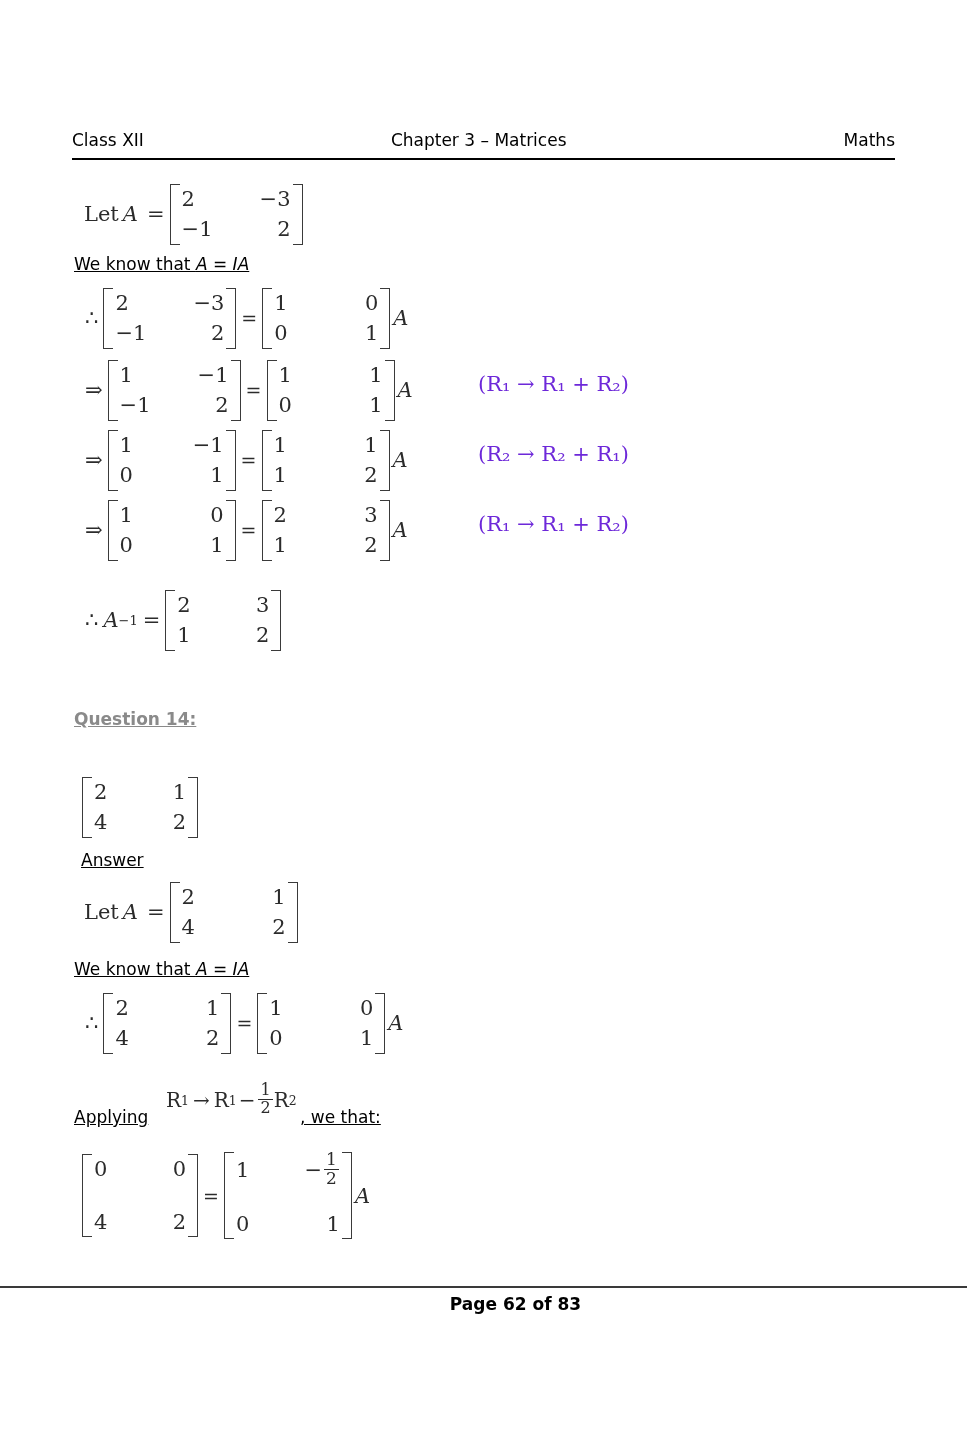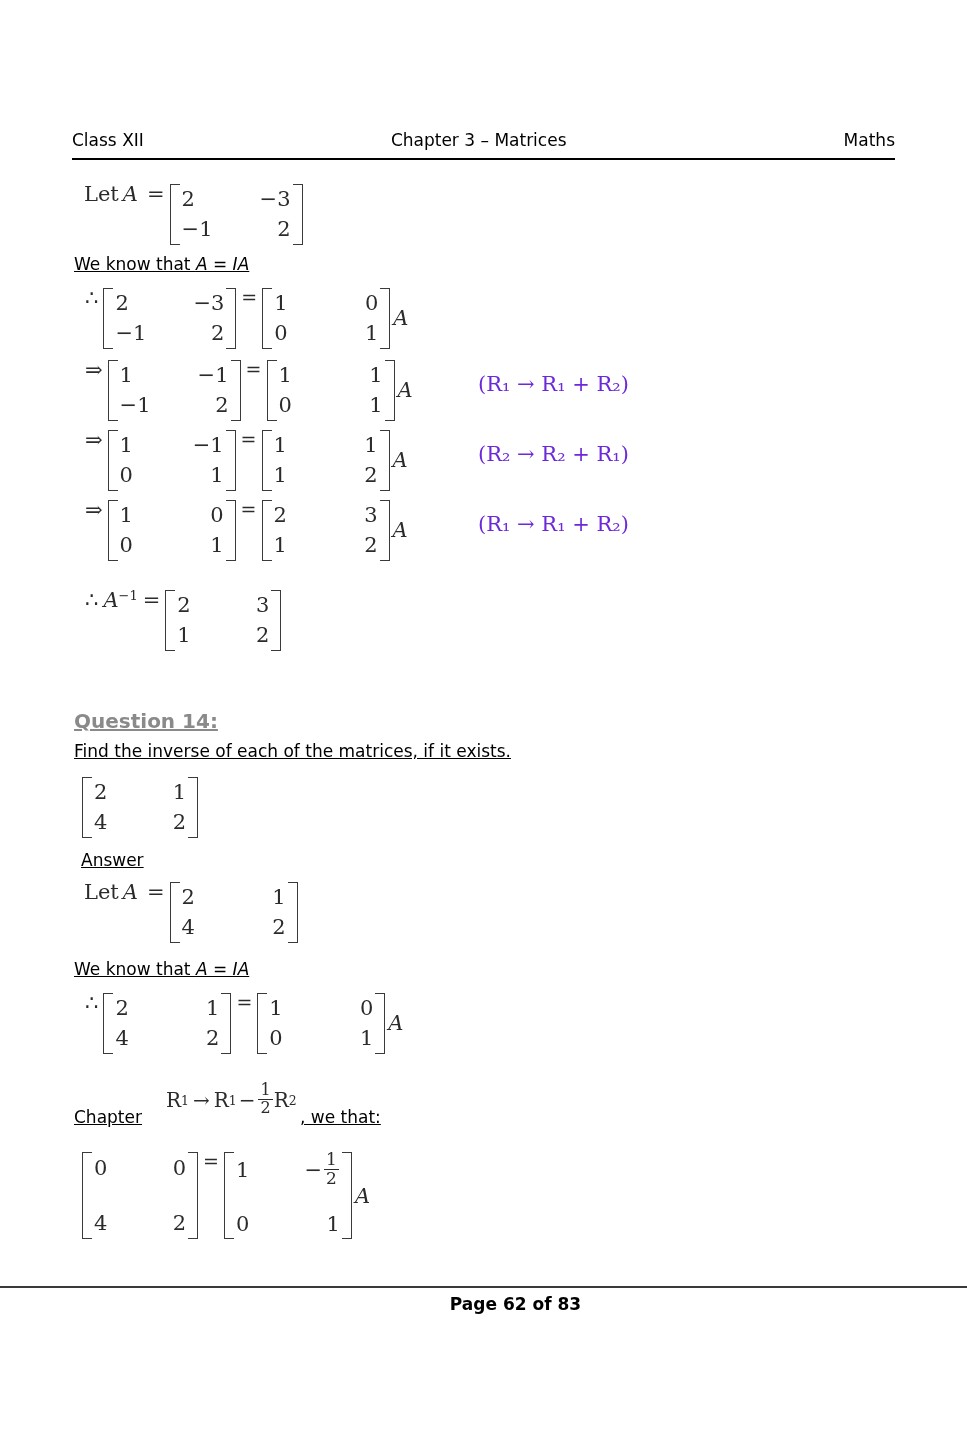--- a/index.html
+++ b/index.html
@@ -73,33 +73,34 @@
     position: absolute;
     font-family: "DejaVu Sans", sans-serif;
     font-size: 17px;
     color: #000;
     white-space: nowrap;
     text-decoration: underline;
   }
   .txt.q-label {
     font-weight: bold;
     color: #8a8a8a;
-    font-size: 20px;
+    font-size: 17px;
   }
   .ital { font-style: italic; }
 
   
   .math {
     position: absolute;
     font-family: "DejaVu Serif", serif;
     color: #2b2b2b;
     white-space: nowrap;
   }
   .mrow {
     display: flex;
+    align-items: center;
   }
   .lead {
     font-family: "DejaVu Serif", serif;
     font-size: 21px;
     font-style: italic;
     color: #2b2b2b;
     margin-right: 4px;
     display: inline-block;
   }
   .lead.upright { font-style: normal; }
@@ -356,21 +357,20 @@
         <span class="cell c0">2</span>
         <span class="cell c1">3</span>
         <span class="cell c0">1</span>
         <span class="cell c1">2</span>
       </span>
       <span class="br br-r"></span>
     </span>
   </div>
 
   <div class="txt q-label" style="left:74px; top:709px;">Question 14:</div>
-  <div class="txt" style="left:74px; top:741px;">Find the inverse of each of the matrices, if it exists.</div>
 
   <div class="math mrow" style="left:82px; top:775px;">
     <span class="matrix m-w90">
       <span class="br br-l"></span>
       <span class="cells">
         <span class="cell c0">2</span>
         <span class="cell c1">1</span>
         <span class="cell c0">4</span>
         <span class="cell c1">2</span>
       </span>
@@ -419,21 +419,21 @@
         <span class="cell c0">1</span>
         <span class="cell c1">0</span>
         <span class="cell c0">0</span>
         <span class="cell c1">1</span>
       </span>
       <span class="br br-r"></span>
     </span>
     <span class="suffixA">A</span>
   </div>
 
-  <div class="txt" style="left:74px; top:1107px;">Chapter</div>
+  <div class="txt" style="left:74px; top:1107px;">Applying</div>
   <div class="inline-math" style="left:166px; top:1083px;">
     <span>R</span>
       <sub>1</sub>
     <span class="arrow">→</span>
     <span>R</span>
       <sub>1</sub>
     <span style="margin:0 2px;">−</span>
     <span class="frac">
       <span class="num">1</span>
       <span class="den">2</span>

